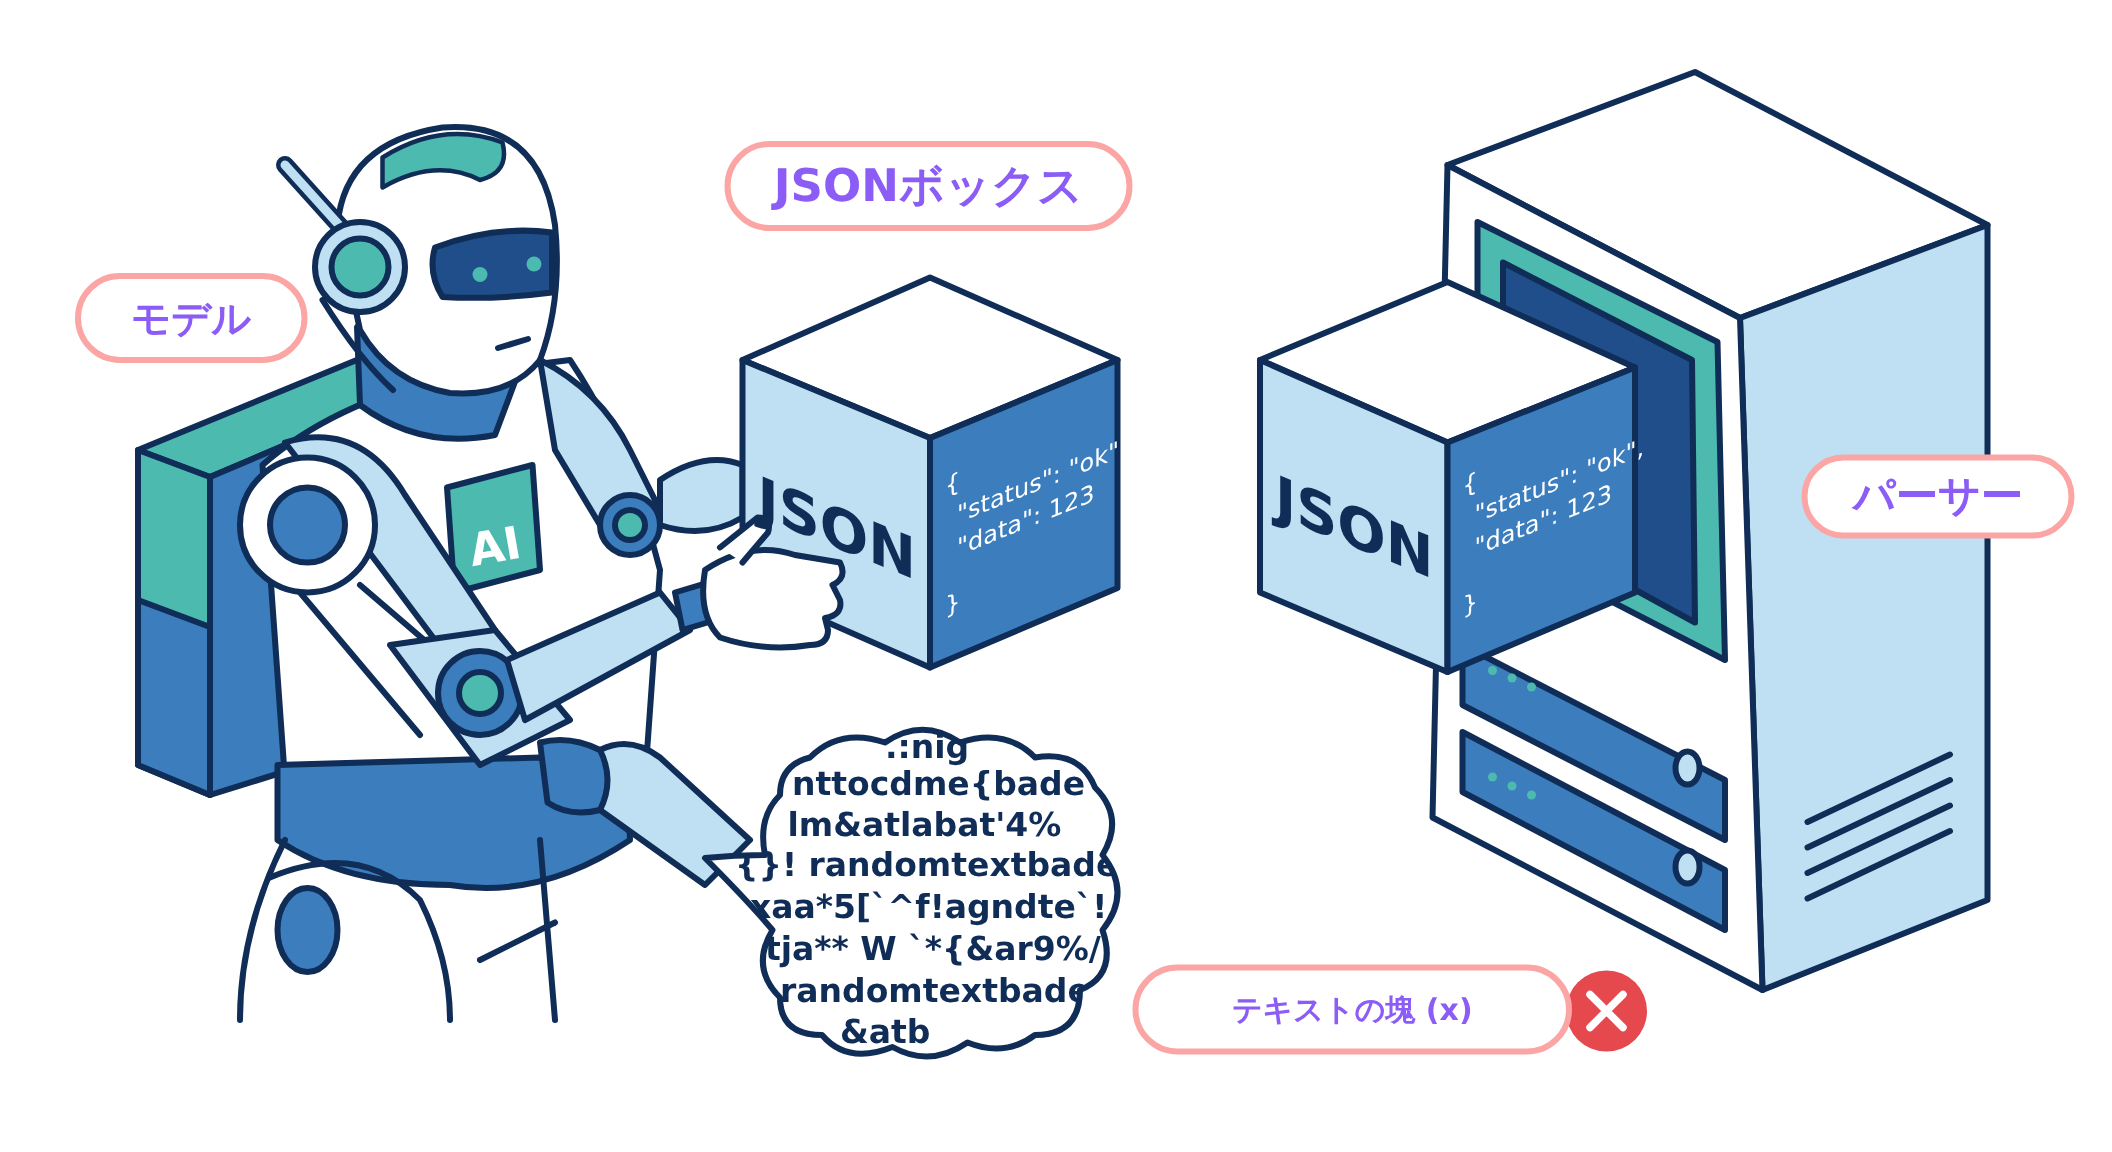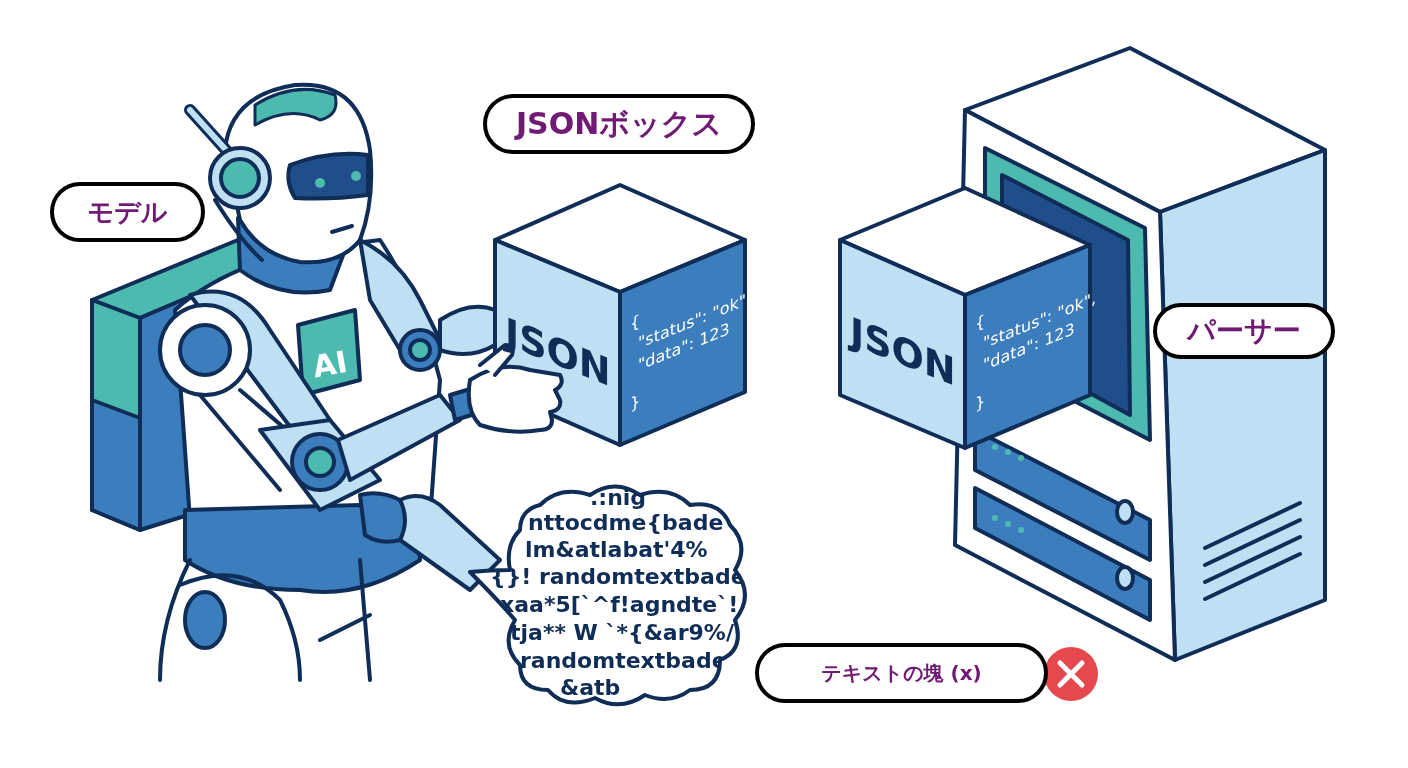--- a/index.html
+++ b/index.html
@@ -1,18 +1,18 @@
 <!DOCTYPE html>
 <html><head>
 <meta charset="utf-8">
 <style>
   html,body{margin:0;padding:0;background:#ffffff;}
   body{width:1408px;height:768px;position:relative;overflow:hidden;font-family:"DejaVu Sans","Liberation Sans",sans-serif;}
   #scene{position:absolute;left:0;top:0;width:1408px;height:768px;}
-  .label{position:absolute;box-sizing:border-box;border:4px solid #000000;border-radius:40px;background:#fff;color:#701a75;font-weight:bold;display:flex;align-items:center;justify-content:center;white-space:nowrap;}
+  .label{position:absolute;box-sizing:border-box;border:4px solid #fca5a5;border-radius:40px;background:#fff;color:#8b5cf6;font-weight:bold;display:flex;align-items:center;justify-content:center;white-space:nowrap;}
   .svgtext{font-family:"DejaVu Sans","Liberation Sans",sans-serif;}
 </style>
 </head>
 <body>
 
 <svg id="scene" width="1408" height="768" viewBox="0 0 1408 768" xmlns="http://www.w3.org/2000/svg">
   <g stroke="#0f2d57" stroke-width="4" stroke-linejoin="round" stroke-linecap="round">
 
     <g>
       <path d="M92 300 L250 235 L300 250 L140 318 Z" fill="#4dbab0"></path>
@@ -159,14 +159,14 @@
     <text x="490" y="584">{}! randomtextbaderrx.c</text>
     <text x="500" y="612">xaa*5[`^f!agndte`! &amp;c</text>
     <text x="510" y="640">tja** W `*{&amp;ar9%/</text>
     <text x="520" y="668">randomtextbade</text>
     <text x="560" y="695">&amp;atb</text>
   </g>
 </svg>
 
 <div class="label" style="left:50px;top:182px;width:155px;height:60px;font-size:26px;">モデル</div>
 <div class="label" style="left:483px;top:94px;width:272px;height:60px;font-size:30px;">JSONボックス</div>
-<div class="label" style="left:1153px;top:303px;width:182px;height:56px;font-size:28px;">パーサー</div>
+<div class="label" style="left:1201px;top:303px;width:182px;height:56px;font-size:28px;">パーサー</div>
 <div class="label" style="left:755px;top:643px;width:293px;height:60px;font-size:20px;">テキストの塊 (x)</div>
 
 </body></html>

